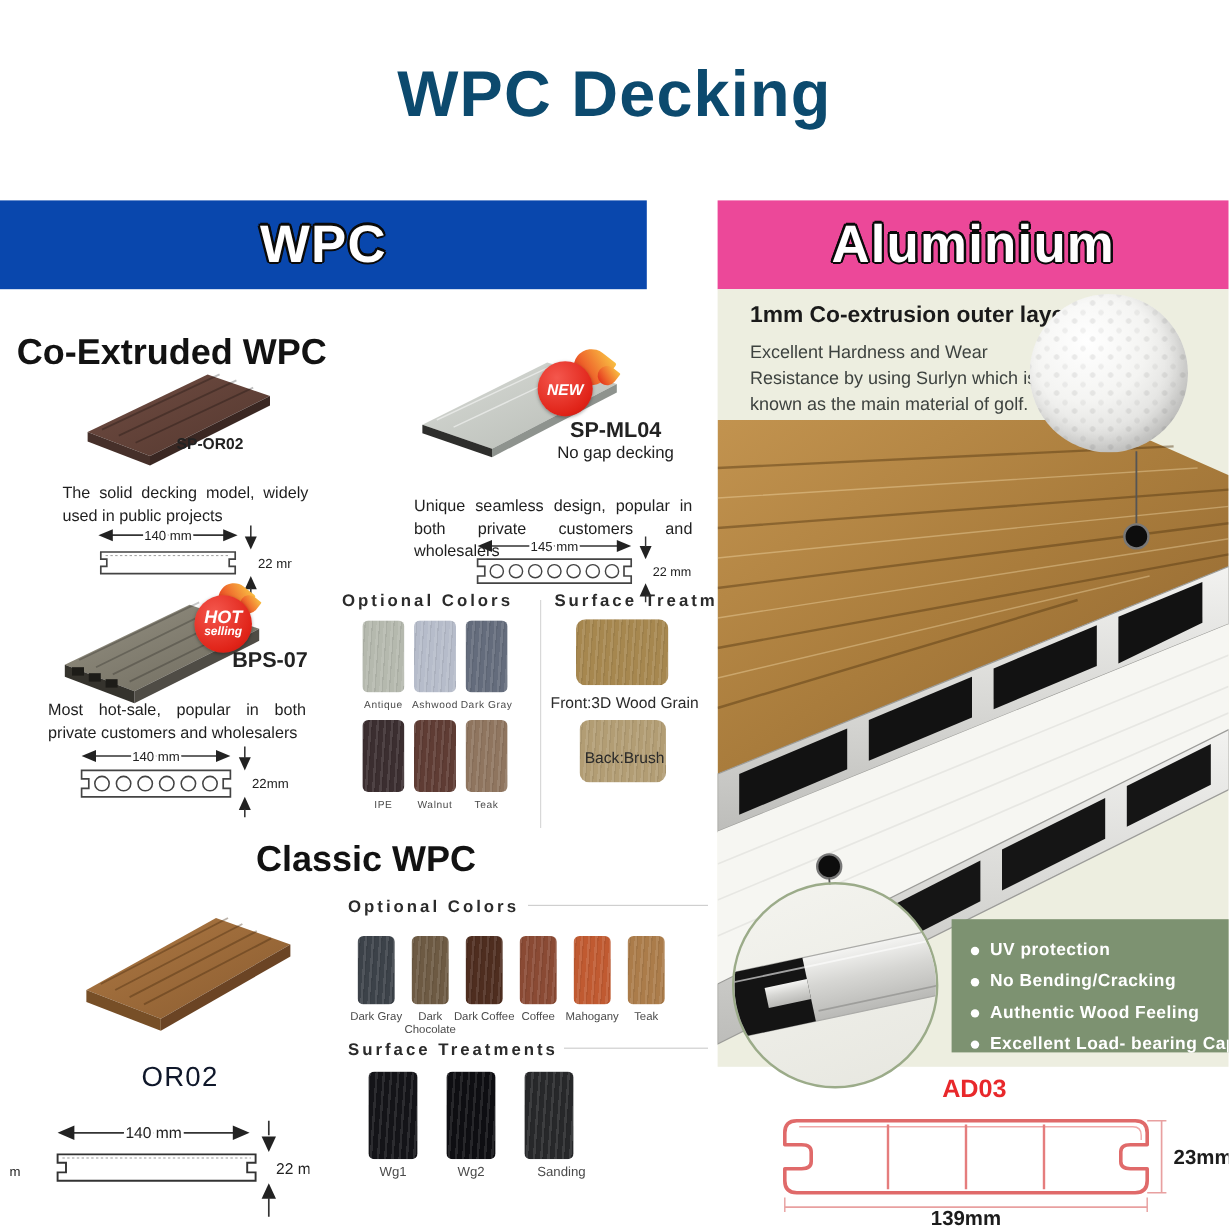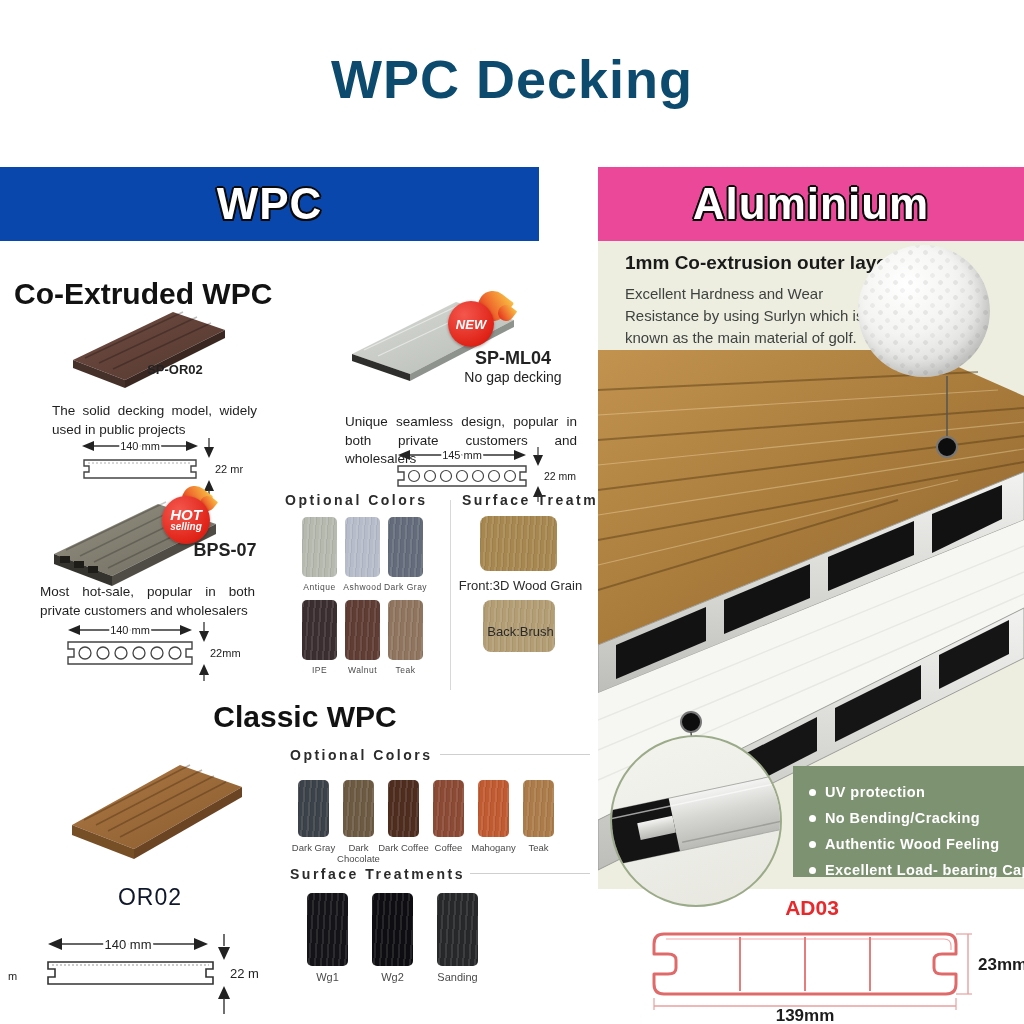--- a/index.html
+++ b/index.html
@@ -247,21 +247,21 @@
   <div class="abs swatch-label2" style="left:463px;top:843px;width:61px;">Mahogany</div>
   <div class="abs swatch-label2" style="left:508px;top:843px;width:61px;">Teak</div>
 
   <div class="abs mini-heading" style="left:290px;top:866px;">Surface Treatments</div>
   <div class="abs rule" style="left:470px;top:873px;width:120px;"></div>
   <div class="abs swatch" style="left: 307px; top: 893px; width: 41px; height: 73px; background-color: rgb(20, 20, 24);"></div>
   <div class="abs swatch" style="left: 372px; top: 893px; width: 41px; height: 73px; background-color: rgb(14, 14, 18);"></div>
   <div class="abs swatch" style="left: 437px; top: 893px; width: 41px; height: 73px; background-color: rgb(39, 40, 42);"></div>
   <div class="abs swatch-label2" style="left:297px;top:971px;width:61px;font-size:11px;">Wg1</div>
   <div class="abs swatch-label2" style="left:362px;top:971px;width:61px;font-size:11px;">Wg2</div>
-  <div class="abs swatch-label2" style="left:427px;top:971px;width:61px;font-size:11px;">Sanding</div>
+  <div class="abs swatch-label2" style="left:427px;top:971px;width:61px;font-size:11px;text-align:right;">Sanding</div>
 
   <svg class="abs" style="left:8px;top:930px;" width="250" height="90" viewBox="0 0 250 90">
     <text x="0" y="50" font-size="11" fill="#222">m</text>
     <line x1="52" y1="14" x2="188" y2="14" stroke="#333" stroke-width="1.5"></line>
     <polygon points="40,14 54,8 54,20" fill="#222"></polygon>
       <polygon points="200,14 186,8 186,20" fill="#222"></polygon>
     <text x="120" y="18.5" font-size="13" fill="#222" text-anchor="middle" stroke="#fff" stroke-width="5" paint-order="stroke">140 mm</text>
     <path d="M40 32 H205 V39 H198 V47 H205 V54 H40 V47 H47 V39 H40 Z" fill="#fff" stroke="#333" stroke-width="1.6"></path>
     <line x1="44" y1="35" x2="201" y2="35" stroke="#999" stroke-width="1" stroke-dasharray="2 2"></line>
     <line x1="216" y1="4" x2="216" y2="16" stroke="#333" stroke-width="1.4"></line>

